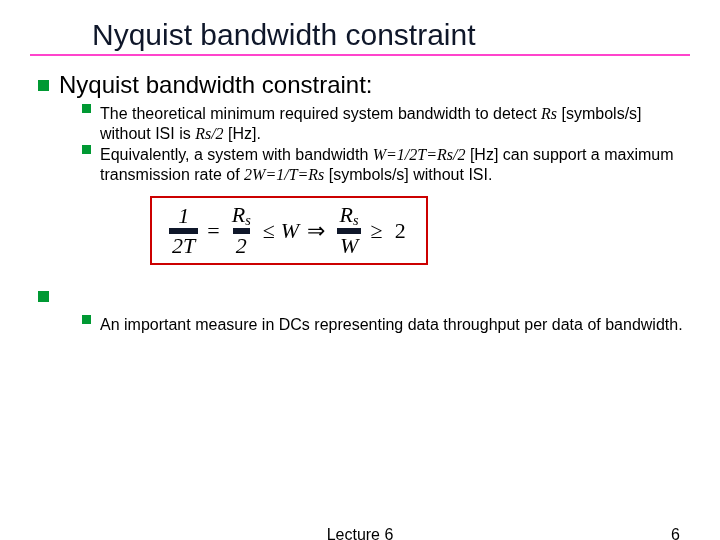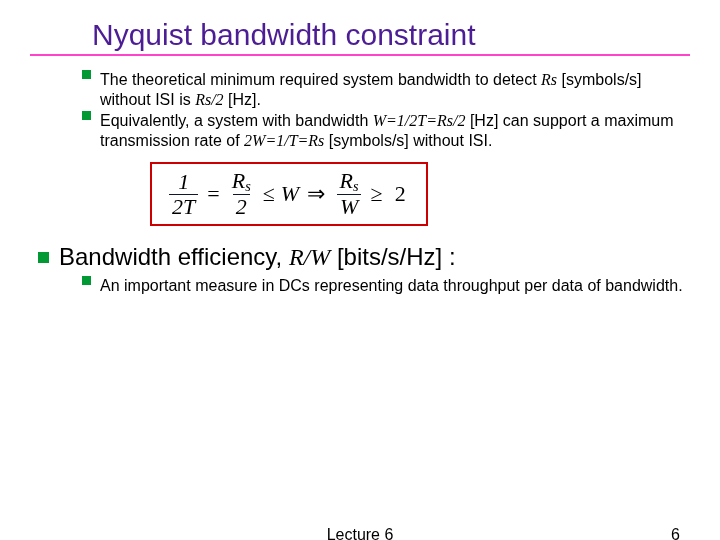--- a/index.html
+++ b/index.html
@@ -1,45 +1,48 @@
 <!DOCTYPE html>
 <html><head>
 <meta charset="utf-8">
 <style>
 html,body{margin:0;padding:0}
 body{width:720px;height:540px;background:#fff;font-family:Arial,Helvetica,sans-serif;color:#000;position:relative;overflow:hidden}
 .slide{padding:18px 30px 0 30px;box-sizing:border-box;width:100%;height:100%}
-.title{font-size:30px;color:#4c1d95;margin:0 0 2px 62px;font-weight:400}
+.title{font-size:30px;color:#0f172a;margin:0 0 2px 62px;font-weight:400}
 .underline{height:2px;background:#ff44cc;margin:0 0 14px 0}
 .sq{display:inline-block;width:11px;height:11px;background:#009933;margin-right:10px;vertical-align:2px;flex-shrink:0}
 .sq.sm{width:9px;height:9px;margin-right:9px;vertical-align:3px}
 .lvl1{font-size:24px;margin:6px 0 4px 8px;line-height:1.25}
 .lvl2{font-size:16px;margin:2px 0 2px 52px;line-height:1.22;display:flex}
 .lvl2 .txt{flex:1}
 .it{font-family:'Times New Roman',serif;font-style:italic}
 .eqbox{border:2px solid #cc0000;display:inline-block;padding:6px 14px;margin:10px 0 10px 120px}
 .eq{display:flex;align-items:center;font-family:'Times New Roman',serif;font-size:22px;font-style:italic}
 .frac{display:inline-flex;flex-direction:column;align-items:center;font-style:italic;line-height:1;margin:0 3px}
 .frac .n{padding:0 3px 1px 3px}
-.frac .d{border-top:1px solid #0f172a;padding:1px 3px 0 3px}
+.frac .d{border-top:6px solid #0f172a;padding:1px 3px 0 3px}
 .op{font-style:normal;margin:0 6px}
 .arr{font-style:normal;margin:0 8px}
 .unit{font-style:normal;font-family:Arial,sans-serif;margin-left:14px;font-size:20px}
 .sub{font-size:0.65em;vertical-align:-3px;font-style:italic}
 .footer{position:absolute;bottom:14px;left:0;width:720px;font-size:16px;color:#000}
 .foot-c{position:absolute;left:50%;transform:translateX(-50%)}
 .foot-r{position:absolute;right:40px}
 </style>
 </head>
 <body>
 
 <div class="slide">
   <h1 class="title">Nyquist bandwidth constraint</h1>
   <div class="underline"></div>
 
+  <div class="lvl1">
+    <span class="sq"></span><span>Nyquist bandwidth constraint:</span>
+  </div>
 
   <div class="lvl2">
     <span class="sq sm"></span>
     <span class="txt"><span>The theoretical minimum required system bandwidth to detect </span><span class="it">Rs</span><span> [symbols/s] without ISI is </span><span class="it">Rs/2</span><span> [Hz].</span></span>
   </div>
 
   <div class="lvl2">
     <span class="sq sm"></span>
     <span class="txt"><span>Equivalently, a system with bandwidth </span><span class="it">W=1/2T=Rs/2</span><span> [Hz] can support a maximum transmission rate of </span><span class="it">2W=1/T=Rs</span><span> [symbols/s] without ISI.</span></span>
   </div>
@@ -61,21 +64,21 @@
       <span class="frac">
           <span class="n"><span>R</span><span class="sub">s</span></span>
           <span class="d">W</span>
         </span>
       <span class="op">≥</span>
       <span class="op">2</span>
     </div>
   </div>
 
   <div class="lvl1">
-    <span class="sq"></span><span><span>Bandwidth efficiency, </span><span class="it">R/W</span><span> [bits/s/Hz] :</span></span>
+    <span class="sq"></span>
   </div>
 
   <div class="lvl2">
     <span class="sq sm"></span>
     <span class="txt">An important measure in DCs representing data throughput per data of bandwidth.</span>
   </div>
 
 </div>
 
 <div class="footer">

